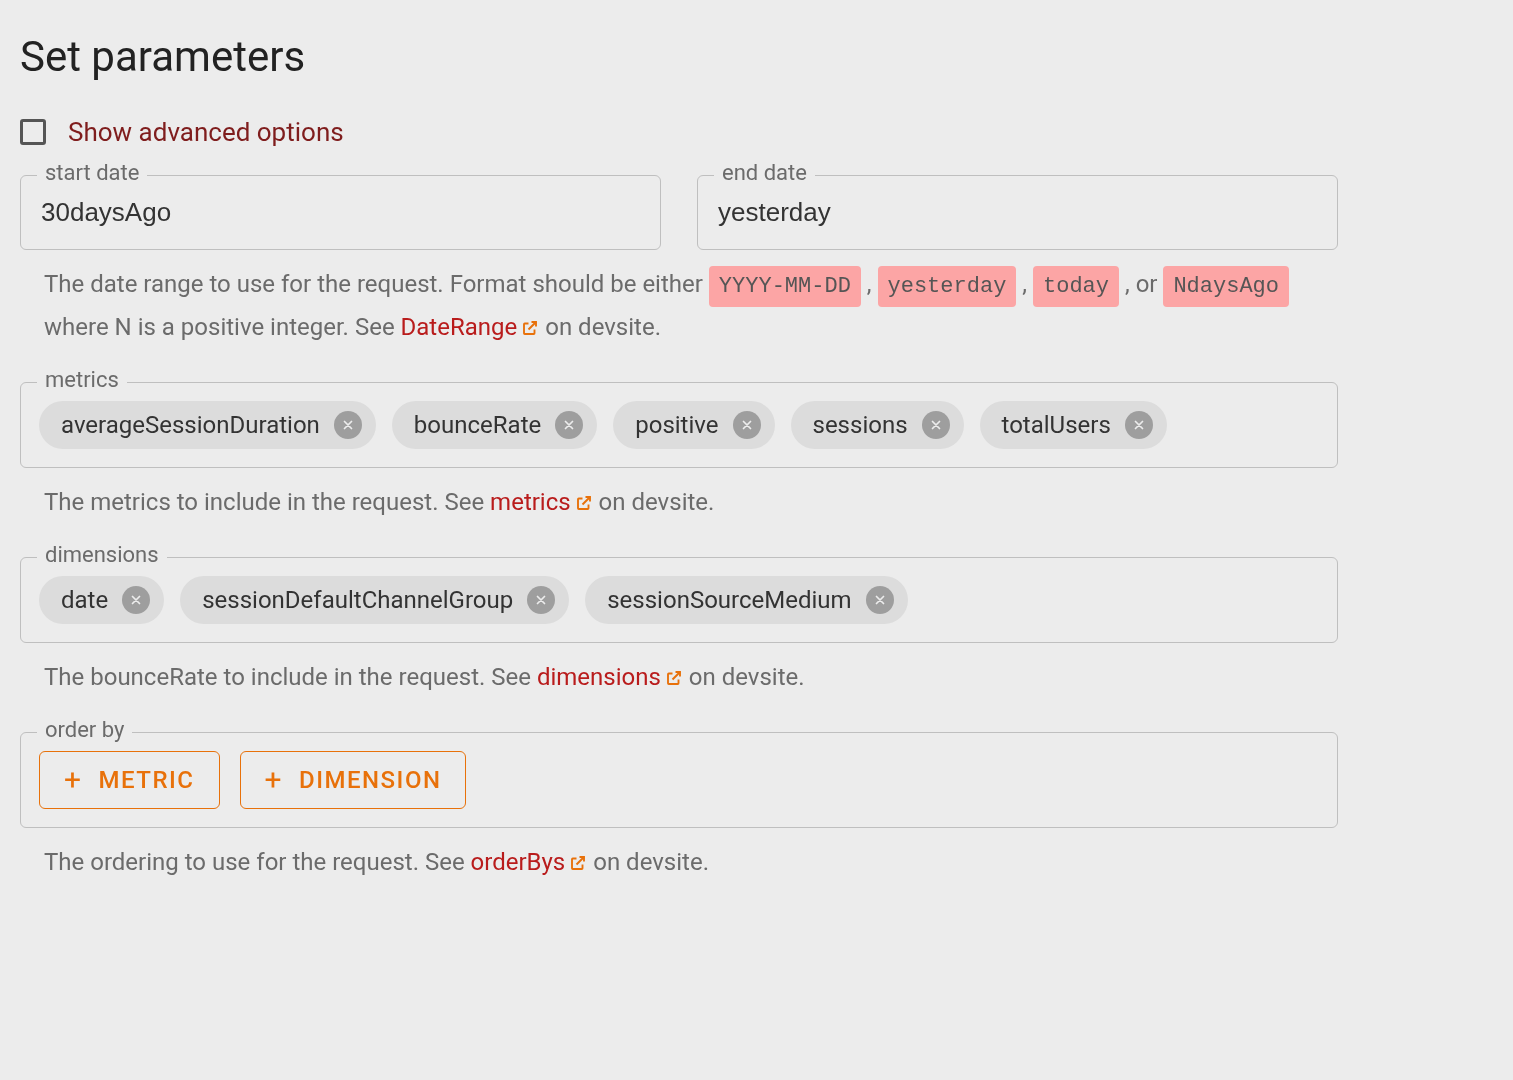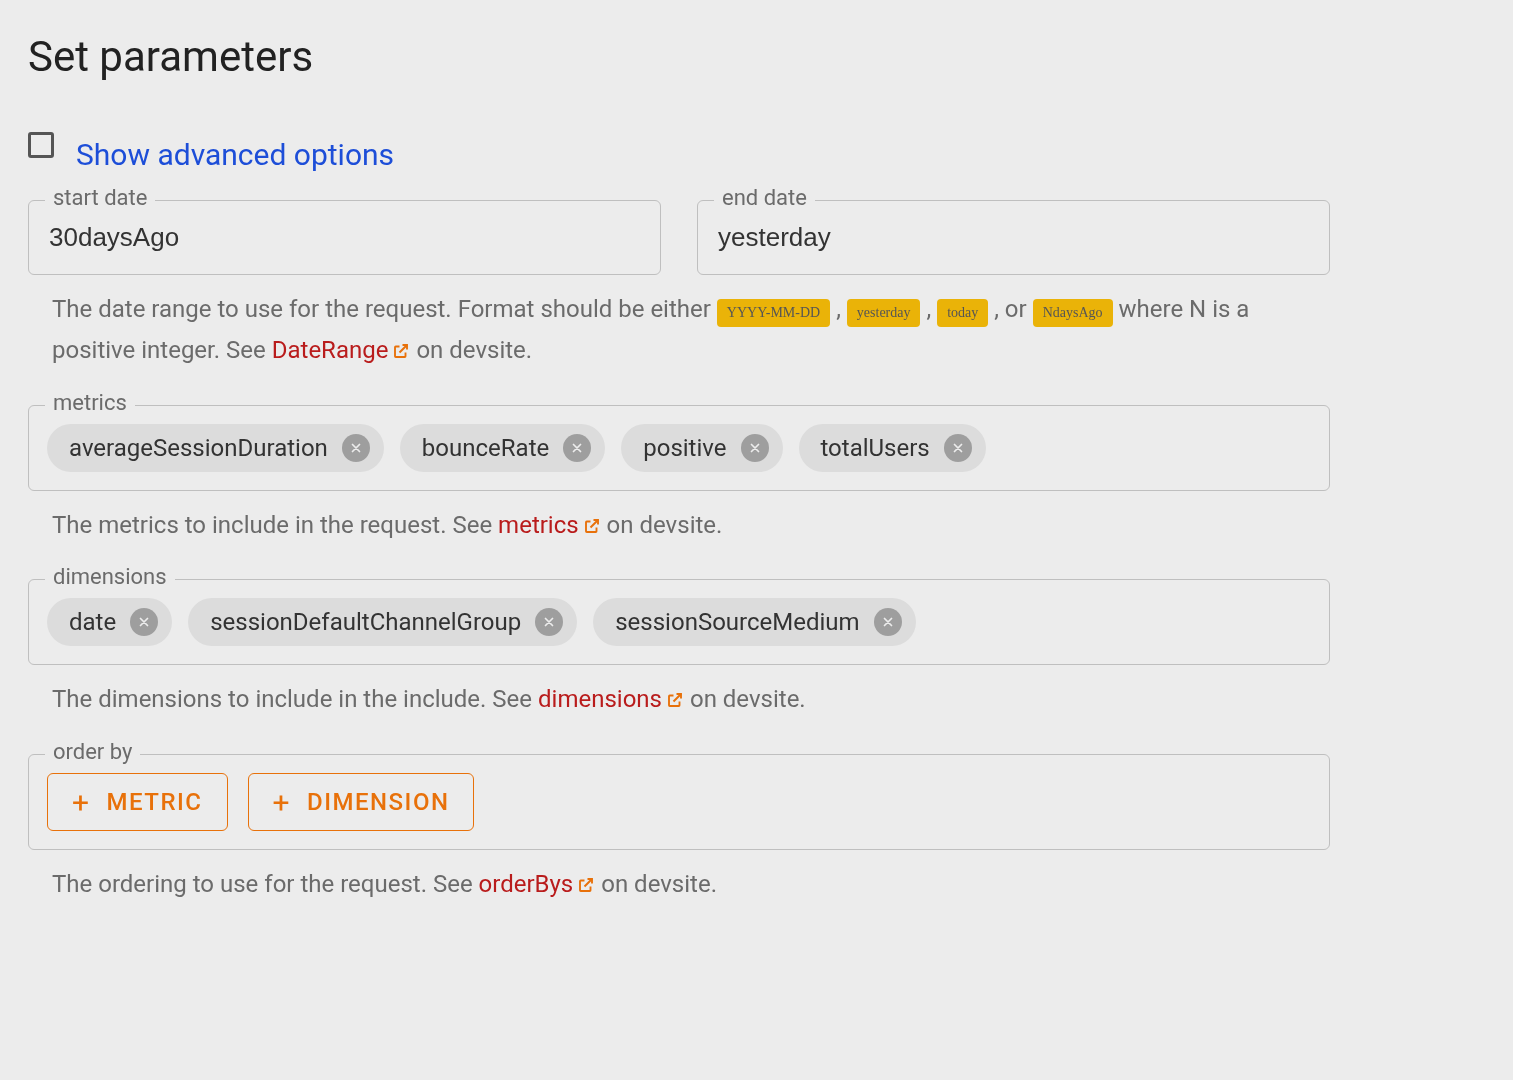--- a/index.html
+++ b/index.html
@@ -5,21 +5,21 @@
   * { box-sizing: border-box; }
   html, body {
     margin: 0; padding: 0;
     background: #ececec;
     font-family: Roboto, "Helvetica Neue", Arial, sans-serif;
     color: #333;
   }
   .page {
     width: 1358px;
     min-height: 1080px;
-    padding: 20px 28px;
+    padding: 20px 20px;
     background: #ececec;
   }
   h1.title {
     font-size: 42px;
     font-weight: 400;
     color: #222;
     margin: 12px 0 36px 0;
   }
   .advanced-row {
     display: flex;
@@ -29,23 +29,22 @@
   }
   .checkbox {
     width: 26px; height: 26px;
     border: 3px solid #555;
     border-radius: 3px;
     display: inline-block;
     cursor: pointer;
     background: transparent;
   }
   .advanced-label {
-    font-size: 30px;
-    color: #1d4ed8;
-    margin-top: 20px;
+    font-size: 26px;
+    color: #7f1d1d;
   }
 
   
   .fieldset {
     position: relative;
     border: 1.5px solid #bfbfbf;
     border-radius: 6px;
     padding: 18px 18px 18px 18px;
     margin-bottom: 12px;
     background: transparent;
@@ -82,25 +81,25 @@
   }
 
   .helper {
     color: #6b6b6b;
     font-size: 24px;
     line-height: 1.7;
     margin: 14px 0 32px 24px;
   }
   .helper .code {
     display: inline-block;
-    font-family: Liberation Serif, serif;
-    background: #eab308;
+    font-family: Liberation Mono, monospace;
+    background: #fca5a5;
     padding: 2px 10px;
     border-radius: 4px;
-    font-size: 14px;
+    font-size: 22px;
     color: #555;
   }
   .helper a.link {
     color: #b91c1c;
     text-decoration: none;
   }
   .ext-icon {
     display: inline-block;
     vertical-align: -2px;
     margin-left: 4px;
@@ -218,20 +217,28 @@
         </span>
         <span class="chip">
           <span>positive</span>
           <span class="remove">
             <svg viewBox="0 0 24 24">
               <path d="M6 6 L18 18 M18 6 L6 18" stroke="#ececec" stroke-width="3" stroke-linecap="round"></path>
             </svg>
           </span>
         </span>
         <span class="chip">
+          <span>sessions</span>
+          <span class="remove">
+            <svg viewBox="0 0 24 24">
+              <path d="M6 6 L18 18 M18 6 L6 18" stroke="#ececec" stroke-width="3" stroke-linecap="round"></path>
+            </svg>
+          </span>
+        </span>
+        <span class="chip">
           <span>totalUsers</span>
           <span class="remove">
             <svg viewBox="0 0 24 24">
               <path d="M6 6 L18 18 M18 6 L6 18" stroke="#ececec" stroke-width="3" stroke-linecap="round"></path>
             </svg>
           </span>
         </span>
       </div>
   </div>
   <div class="helper">
@@ -267,21 +274,21 @@
           <span>sessionSourceMedium</span>
           <span class="remove">
             <svg viewBox="0 0 24 24">
               <path d="M6 6 L18 18 M18 6 L6 18" stroke="#ececec" stroke-width="3" stroke-linecap="round"></path>
             </svg>
           </span>
         </span>
       </div>
   </div>
   <div class="helper">
-    <span>The dimensions to include in the include. See </span>
+    <span>The bounceRate to include in the request. See </span>
     <a class="link" href="#"><span>dimensions</span><span class="ext-icon"><svg viewBox="0 0 24 24" fill="none" stroke="#e8710a" stroke-width="2.5">
             <path d="M14 4h6v6"></path>
             <path d="M20 4L10 14"></path>
             <path d="M18 14v5a1 1 0 0 1-1 1H5a1 1 0 0 1-1-1V7a1 1 0 0 1 1-1h5"></path>
           </svg></span></a>
     <span> on devsite.</span>
   </div>
 
   <div class="fieldset">
     <span class="legend">order by</span>

